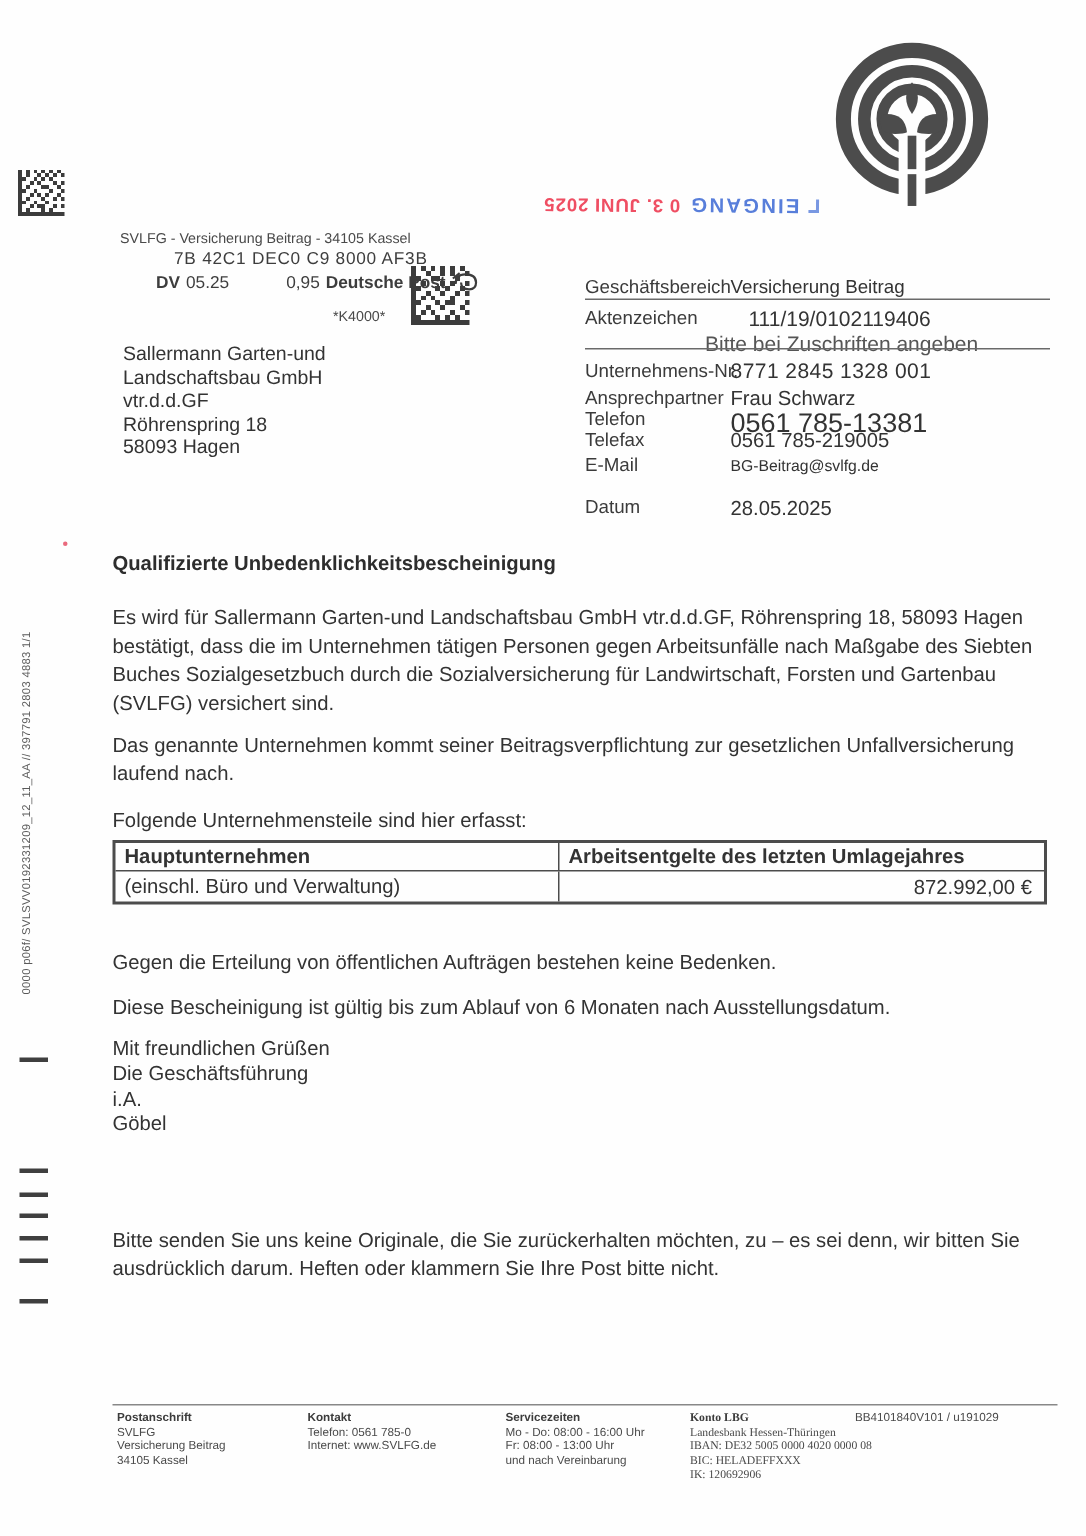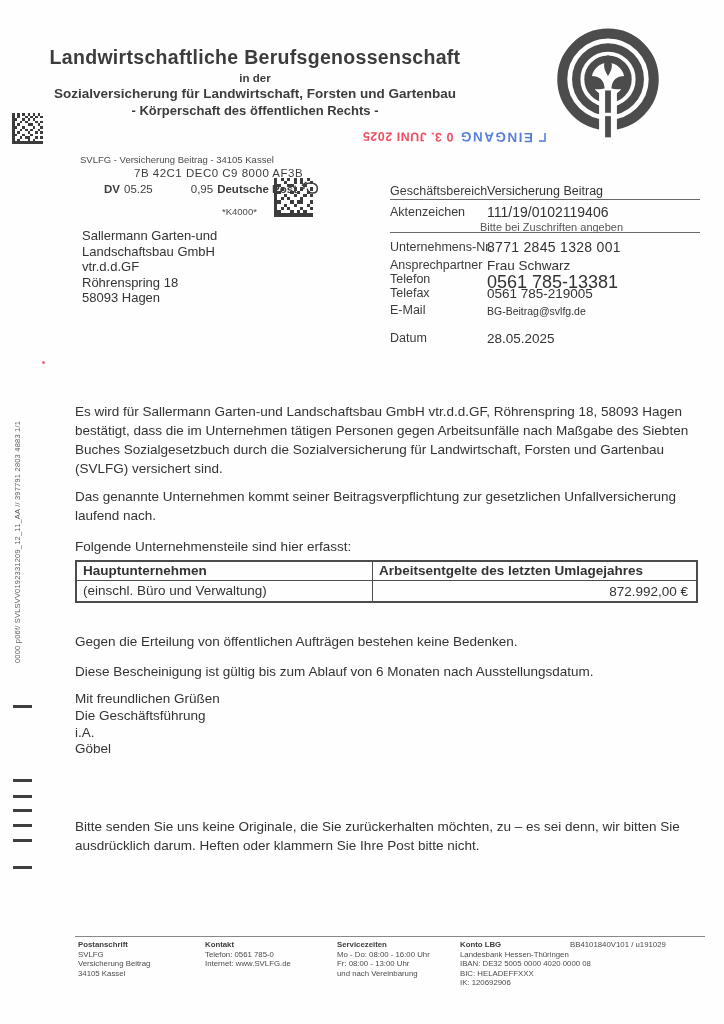--- a/index.html
+++ b/index.html
@@ -27,39 +27,39 @@
     transform:rotate(180.6deg);
     display:flex; align-items:center; gap:6px;
     white-space:nowrap; opacity:.92;
   }
   .stamp-tick { width:7px; height:9px; border-left:2px solid #4a74d8; border-top:2px solid #4a74d8; opacity:.8; }
   .stamp-word { font-size:13.5px; font-weight:bold; letter-spacing:1.5px; color:#4a74d8; }
   .stamp-date { font-size:12.5px; font-weight:bold; letter-spacing:.5px; color:#ee4056; }
 
   
   .sender-line { left:80px; top:154px; font-size:9.5px; color:#4a4a4a; }
-  .frank-code { left:134px; top:167px; font-size:11.5px; color:#3d3d3d; letter-spacing:.5px; }
+  .frank-code { left:116px; top:167px; font-size:11.5px; color:#3d3d3d; letter-spacing:.5px; }
   .frank-dv { left:104px; top:180px; font-size:11.5px; color:#3d3d3d; display:flex; align-items:center; gap:4px; }
   .frank-dv b { font-weight:bold; }
   .frank-dv .sp { display:inline-block; width:30px; }
   .sort-code { left:222px; top:206px; font-size:9.5px; color:#4a4a4a; }
 
   .dm-small { left:12px; top:112px; width:31px; height:33px; }
   .dm-big { left:274px; top:177px; width:39px; height:40px; }
 
   
   .recipient { left:82px; top:228px; font-size:13px; line-height:15.6px; color:#333; }
 
   
   .info-label { left:390px; font-size:12.5px; color:#3b3b3b; }
   .info-value { left:487px; font-size:12.5px; color:#333; }
-  .v-akz { font-size:14px; }
+  .v-akz { font-size:14px;margin-left:12px; }
   .v-unr { font-size:14px; letter-spacing:.3px; }
   .v-mail { font-size:10.5px; }
-  .info-note { left:480px; font-size:11px; color:#555; }
+  .info-note { left:470px; font-size:14px; color:#555; }
   .rule { height:1px; background:#6a6a6a; }
 
   
   .subject { left:75px; top:368px; font-size:13.5px; font-weight:bold; color:#2d2d2d; }
   .para { left:75px; width:627px; font-size:13.5px; line-height:19px; color:#333; }
 
   
   .entgelt-table { left:75px; top:560px; width:623px; border:2px solid #4c4c4c; font-size:13.5px; color:#333; }
   .t-head { display:flex; border-bottom:1px solid #4c4c4c; font-weight:bold; }
   .t-row { display:flex; }
@@ -67,44 +67,38 @@
   .t-c2 { flex:1; padding:1px 8px 2px 6px; }
   .t-row .t-c1 { line-height:17px; }
   .t-row .t-c2 { display:flex; align-items:flex-end; justify-content:flex-end; }
 
   .closing { left:75px; top:691px; font-size:13.5px; line-height:16.8px; color:#333; }
 
   
   .footer-rule { left:75px; top:936px; width:630px; height:1px; background:#888; }
   .fcol { top:940px; font-size:7.8px; line-height:9.6px; color:#4a4a4a; }
   .fcol .ft { font-weight:bold; color:#3c3c3c; }
-  .f1 { left:78px; } .f2 { left:205px; } .f3 { left:337px; } .f4 { left:460px; }
+  .f1 { left:78px; } .f2 { left:205px; } .f3 { left:337px; } .f4 { left:460px;font-family:Liberation Serif, serif; }
   .doc-code { left:570px; top:940px; font-size:7.8px; color:#4a4a4a; }
 
   
   .vcode {
     left:13px; top:663px; transform:rotate(-90deg); transform-origin:0 0;
     font-size:7.5px; color:#5a5a5a; white-space:nowrap; letter-spacing:.2px;
   }
   .omr { left:13px; width:19px; height:3px; background:#3f3f3f; }
   .red-dot { left:42px; top:361px; width:3px; height:3px; background:#e5455c; border-radius:50%; opacity:.8; }
 
   svg .ink { fill:#4c4c4c; }
 </style>
 </head>
 <body>
 
 <div class="page">
 
-  <div class="abs letterhead">
-    <div class="lh-title">Landwirtschaftliche Berufsgenossenschaft</div>
-    <div class="lh-sub1">in der</div>
-    <div class="lh-sub2">Sozialversicherung für Landwirtschaft, Forsten und Gartenbau</div>
-    <div class="lh-sub3">- Körperschaft des öffentlichen Rechts -</div>
-  </div>
 
   <div class="abs logo">
     <svg viewBox="0 0 100 104" width="112" height="116">
       <g fill="none" stroke="#4c4c4c">
         <circle cx="50" cy="46" r="41" stroke-width="9"></circle>
         <circle cx="50" cy="46" r="28.5" stroke-width="7.5"></circle>
         <circle cx="50" cy="46" r="18" stroke-width="6.5"></circle>
       </g>
       <rect x="42" y="56" width="16" height="48" fill="#fefefe"></rect>
       <rect class="ink" x="47.4" y="56" width="5.2" height="20"></rect>
@@ -272,20 +266,21 @@
   <div class="abs info-value" style="top:272px; font-size:18px;">0561 785-13381</div>
   <div class="abs info-label" style="top:286px">Telefax</div>
   <div class="abs info-value" style="top:286px; font-size:13.5px;">0561 785-219005</div>
 
   <div class="abs info-label" style="top:303px">E-Mail</div>
   <div class="abs info-value v-mail" style="top:305px">BG-Beitrag@svlfg.de</div>
 
   <div class="abs info-label" style="top:331px">Datum</div>
   <div class="abs info-value" style="top:331px; font-size:13.5px;">28.05.2025</div>
 
+  <div class="abs subject">Qualifizierte Unbedenklichkeitsbescheinigung</div>
   <div class="abs para" style="top:402px">Es wird für Sallermann Garten-und Landschaftsbau GmbH vtr.d.d.GF, Röhrenspring 18, 58093 Hagen bestätigt, dass die im Unternehmen tätigen Personen gegen Arbeitsunfälle nach Maßgabe des Siebten Buches Sozialgesetzbuch durch die Sozialversicherung für Landwirtschaft, Forsten und Gartenbau (SVLFG) versichert sind.</div>
   <div class="abs para" style="top:487px">Das genannte Unternehmen kommt seiner Beitragsverpflichtung zur gesetzlichen Unfallversicherung laufend nach.</div>
   <div class="abs para" style="top:537px">Folgende Unternehmensteile sind hier erfasst:</div>
 
   <div class="abs entgelt-table">
     <div class="t-head">
       <div class="t-c1">Hauptunternehmen</div>
       <div class="t-c2">Arbeitsentgelte des letzten Umlagejahres</div>
     </div>
     <div class="t-row">

